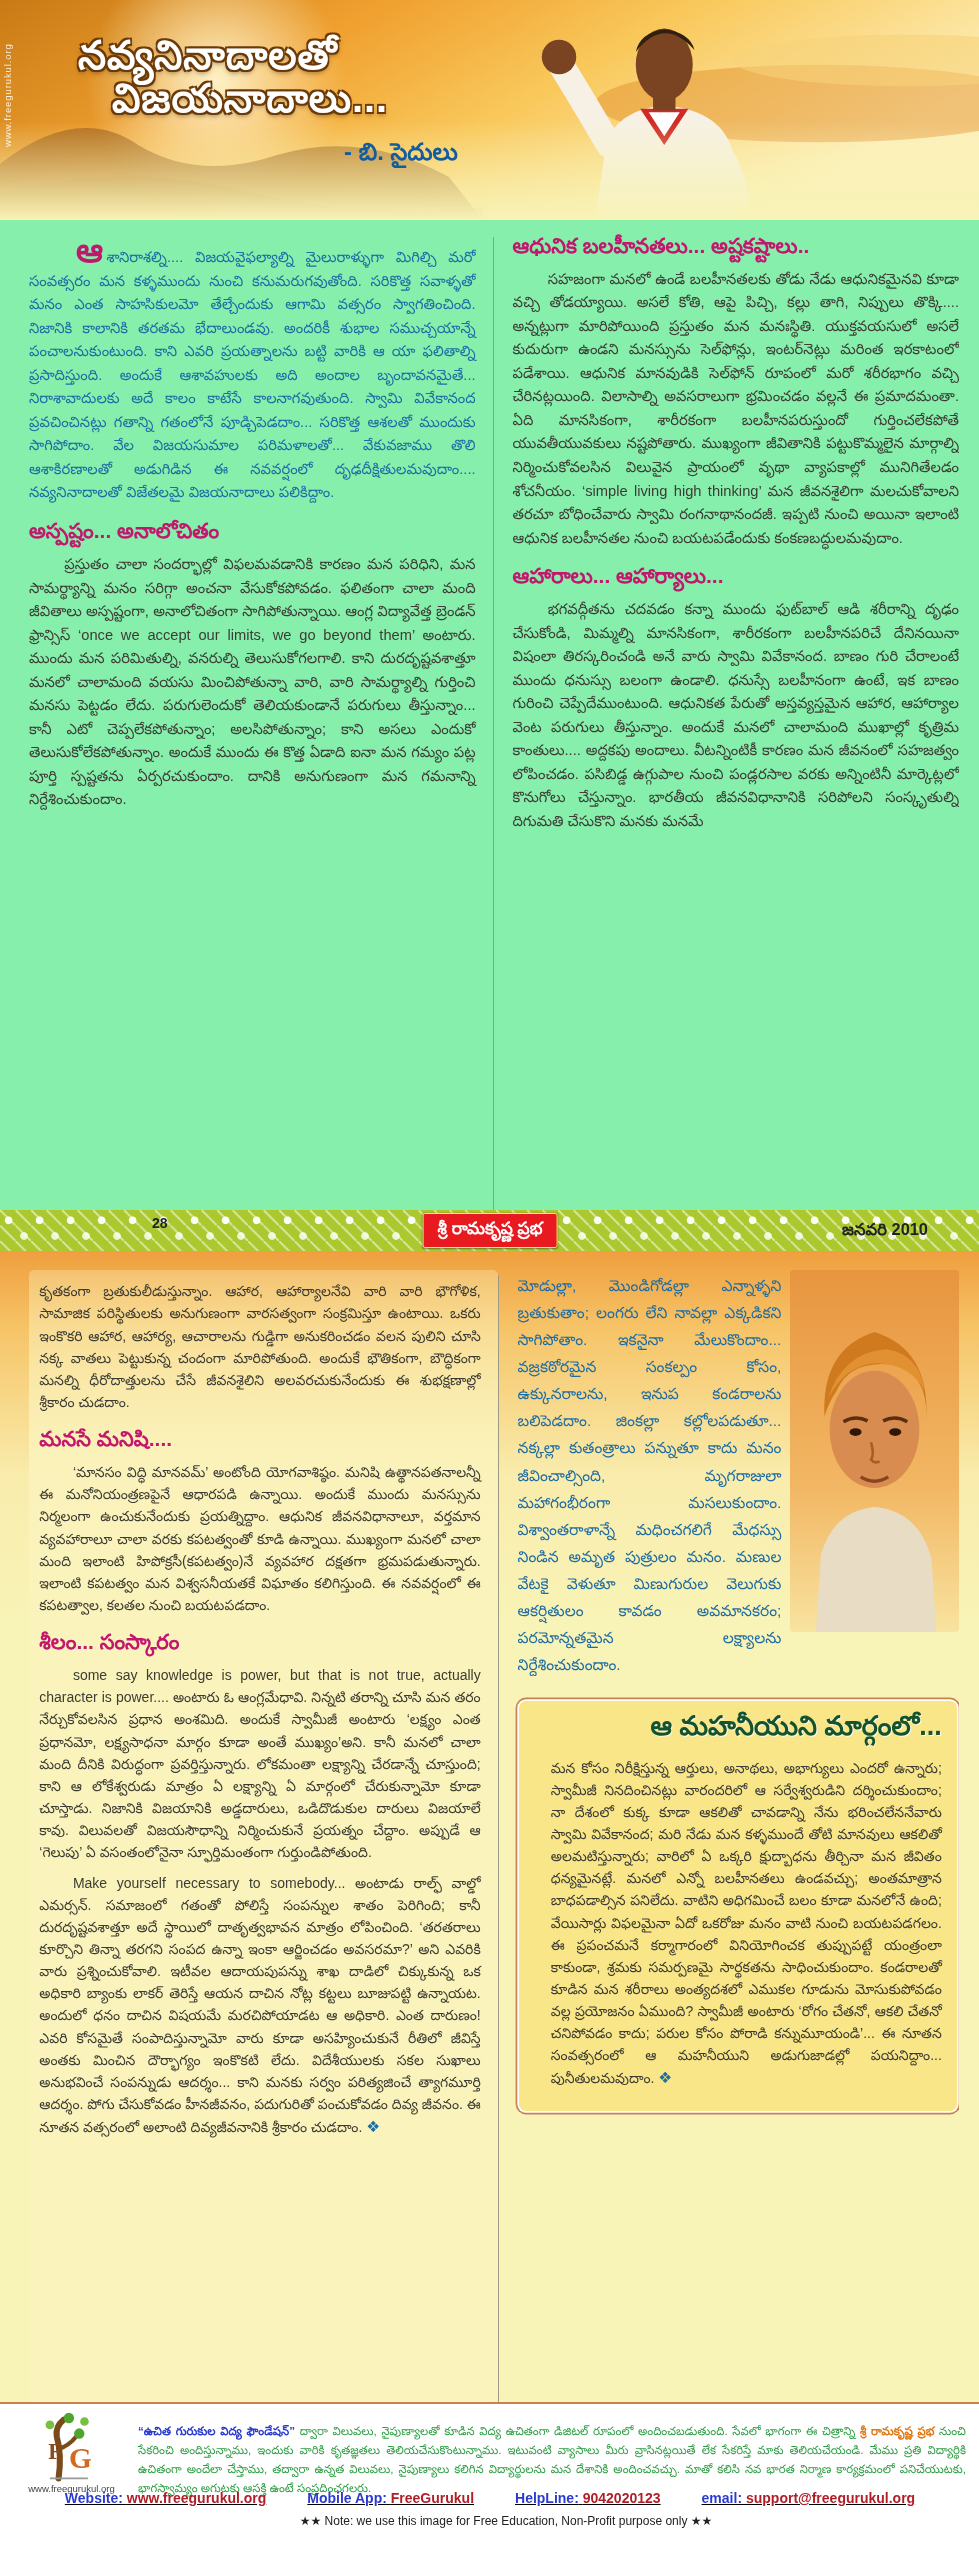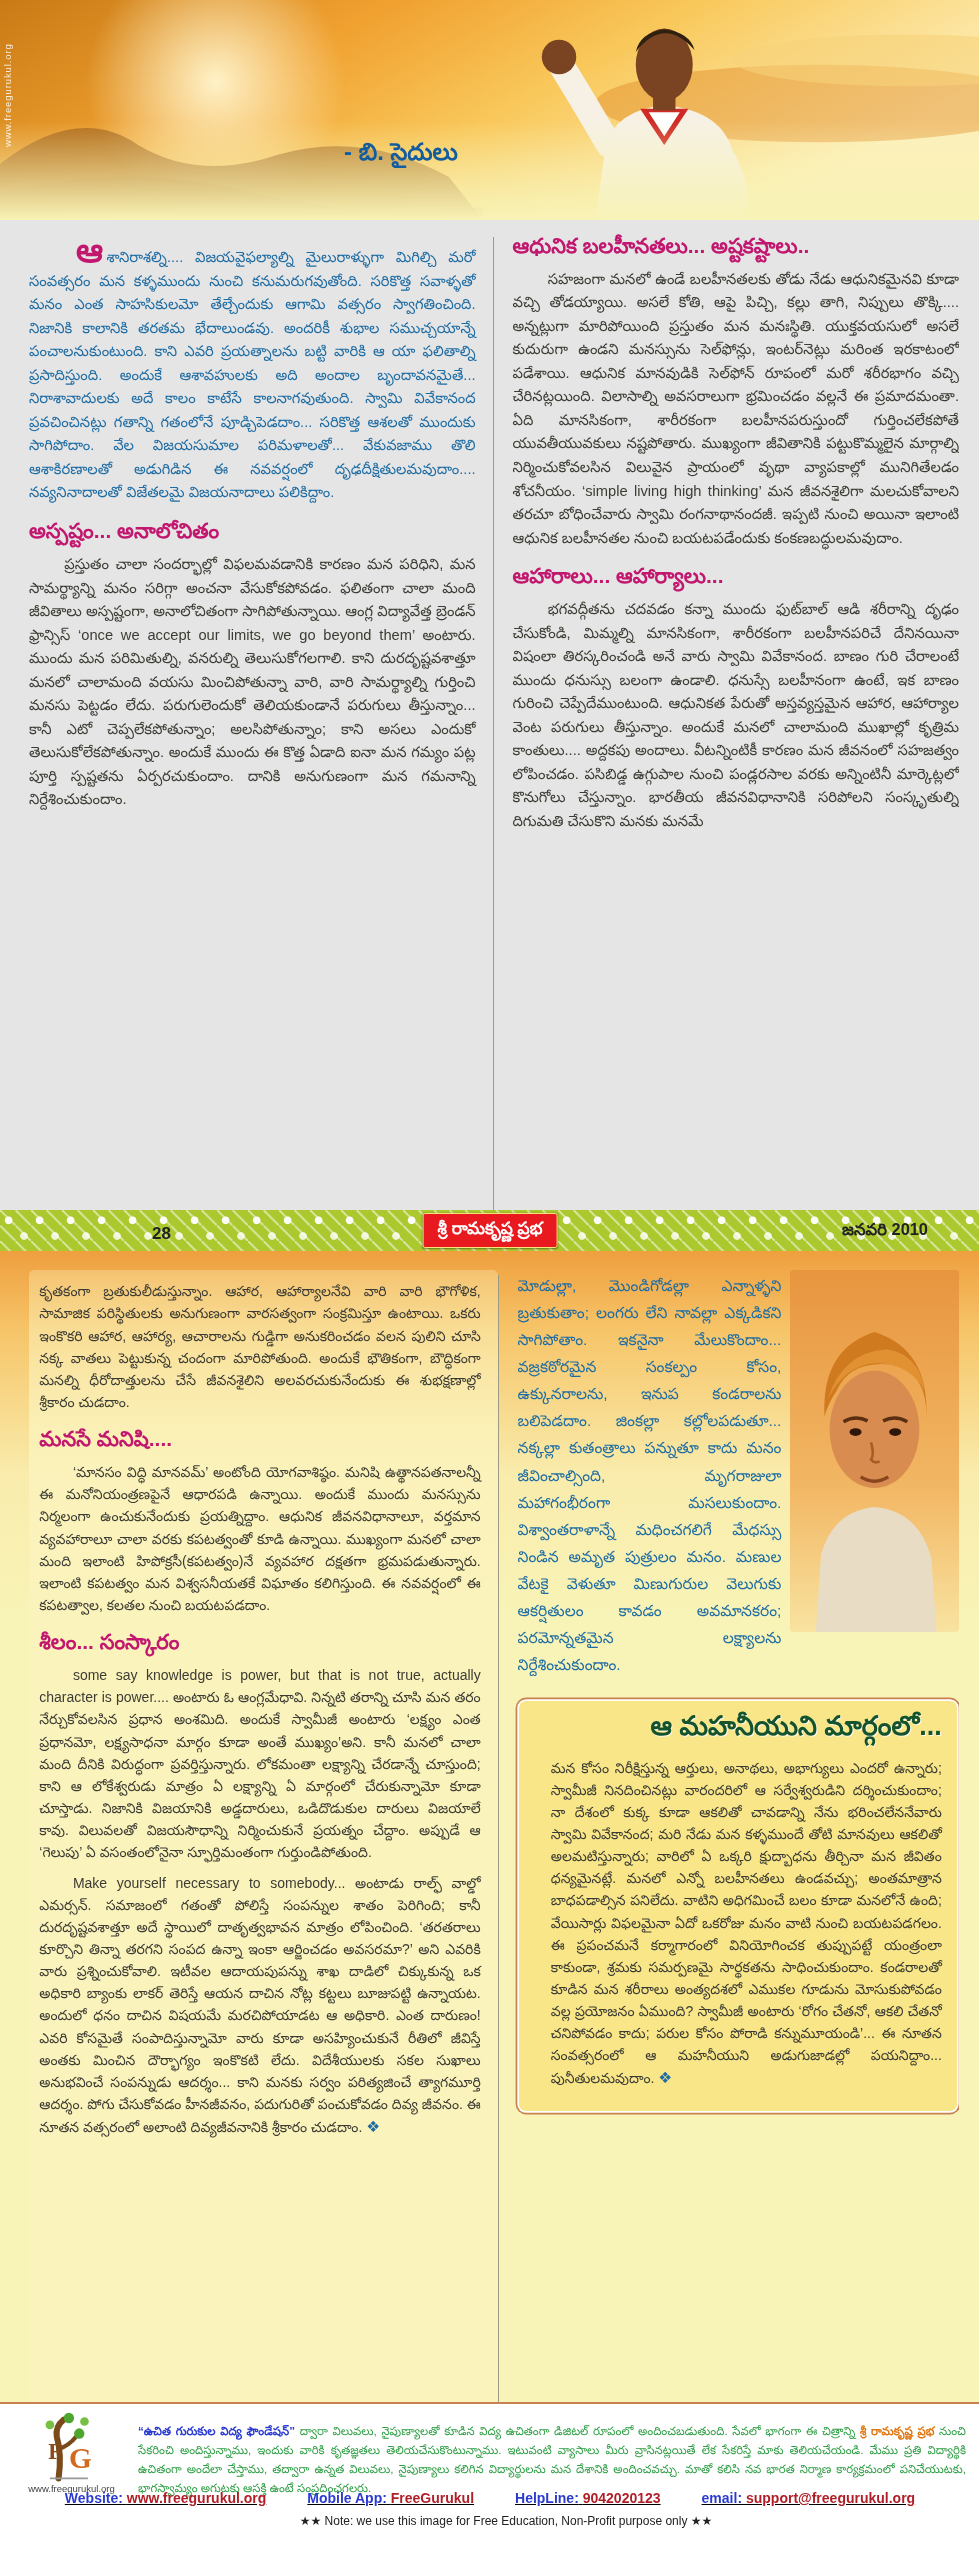--- a/index.html
+++ b/index.html
@@ -11,40 +11,40 @@
   .hero{position:relative;width:980px;height:220px;overflow:hidden;background:linear-gradient(100deg,#c97a15 0%,#ef9e2e 30%,#f8bd49 55%,#fbe08c 80%,#fdf0bb 100%);}
   .hero svg{position:absolute;inset:0;}
   .hero-title{position:absolute;left:78px;top:7px;line-height:1.08;font-weight:bold;
     font-size:40px;color:#ffffff;letter-spacing:0.9px;
     text-shadow:-1.7px -1.7px 0 #6b3a08,1.7px -1.7px 0 #6b3a08,-1.7px 1.7px 0 #6b3a08,1.7px 1.7px 0 #6b3a08,0 3.4px 5.2px rgba(60,30,0,.5);}
   .hero-title .l2{display:block;padding-left:34px;}
   .byline{position:absolute;left:344px;top:138px;font-size:24px;font-weight:bold;color:#135d9e;}
   .watermark-v{position:absolute;left:1.7px;top:147px;transform:rotate(-90deg);transform-origin:left top;
     font-size:9.5px;color:#ffffff;opacity:.85;letter-spacing:0.9px;}
   
-  .sect-top{position:relative;width:980px;height:990px;background:#e5e5e5;overflow:hidden;}
+  .sect-top{position:relative;width:980px;height:990px;background:#86efac;overflow:hidden;}
   .cols{display:flex;gap:0;padding:12px 21px 0 29px;height:100%;box-sizing:border-box;}
   .col{flex:1 1 0;overflow:hidden;}
   .col.left{padding-right:17px;}
   .col.right{padding-left:19px;}
   .vdiv{width:0.9px;background:#9a9a86;margin-top:5.2px;}
   p.body{font-size:14.7px;line-height:1.6;color:#3c3c34;text-align:justify;margin:5.2px 0 8.6px 0;text-indent:2.4em;}
   p.blue{color:#1e6ca3;}
   .dropcap{font-size:34px;font-weight:bold;color:#c2176f;line-height:.8;padding-right:3.4px;}
   h3.mag{font-size:21px;font-weight:bold;color:#c2176f;text-align:left;margin:14px 0 5.2px 0;}
   .endmark{color:#1e6ca3;font-size:15.5px;}
   
   .banner{position:relative;width:980px;height:41px;background:#abc92e;
     background-image:
       radial-gradient(circle at 8.6px 10.3px, rgba(255,255,255,.95) 3.4px, transparent 4.3px),
       radial-gradient(circle at 24px 26px, rgba(255,255,255,.8) 3.4px, transparent 4.3px),
       linear-gradient(45deg, transparent 46%, rgba(255,255,255,.55) 47%, rgba(255,255,255,.55) 53%, transparent 54%);
     background-size:31px 36px,31px 36px,15.5px 15.5px;
     display:flex;align-items:center;}
-  .banner .pageno{position:absolute;left:129px;top:14px;font-size:17px;font-weight:bold;color:#222;padding-left:23px;}
+  .banner .pageno{position:absolute;left:129px;top:5px;font-size:14px;font-weight:bold;color:#222;padding-left:23px;}
   .banner .issue{position:absolute;right:52px;top:9.5px;font-size:16.4px;font-weight:bold;color:#222;}
   .banner .magbox{position:absolute;left:50%;top:2.6px;transform:translateX(-50%);
     background:#e8191f;border:0.9px solid #f9e27a;color:#fff;font-weight:bold;font-size:17px;
     padding:5.2px 14px;border-radius:2.6px;box-shadow:0 0.9px 1.7px rgba(0,0,0,.4);}
   
   .sect-bottom{position:relative;width:980px;height:1151px;overflow:hidden;
     background:linear-gradient(180deg,#ef9f3e 0%,#f6c468 78px,#f9ecac 224px,#f8f3b6 362px,#f8f3b6 100%);}
   .sect-bottom .cols{padding-top:19px;}
   .sect-bottom .col.left{background:linear-gradient(180deg,rgba(251,243,188,.35) 0%,rgba(251,243,188,.9) 190px,rgba(251,243,188,.95) 100%);
     border-radius:5.2px;padding:5.2px 17px 0 10.3px;}
@@ -106,20 +106,21 @@
         <ellipse cx="770" cy="75" rx="33" ry="42" fill="#7a4423"></ellipse>
         <path d="M737,60 Q770,18 805,58 Q800,38 770,34 Q742,38 737,60 Z" fill="#30200f"></path>
         <rect x="757" y="108" width="26" height="20" fill="#7a4423"></rect>
         <path d="M706,168 Q672,110 652,78" stroke="#f6f1e4" stroke-width="30" stroke-linecap="round" fill="none"></path>
         <circle cx="648" cy="66" r="20" fill="#7a4423"></circle>
         <path d="M836,180 Q858,215 852,255" stroke="#f6f1e4" stroke-width="28" stroke-linecap="round" fill="none"></path>
       </g>
       <rect width="1136" height="255" fill="url(#fade)"></rect>
     </svg>
     <div class="watermark-v">www.freegurukul.org</div>
+    <h1 class="hero-title"><span>నవ్యనినాదాలతో</span><span class="l2">విజయనాదాలు...</span></h1>
     <div class="byline">- బి. సైదులు</div>
   </header>
 
   <section class="sect-top">
     <div class="cols">
       <div class="col left">
         <p class="body blue" style="text-indent:3.2em"><span class="dropcap">ఆ</span><span>శానిరాశల్ని.... విజయవైఫల్యాల్ని మైలురాళ్ళుగా మిగిల్చి మరో సంవత్సరం మన కళ్ళముందు నుంచి కనుమరుగవుతోంది. సరికొత్త సవాళ్ళతో మనం ఎంత సాహసికులమో తేల్చేందుకు ఆగామి వత్సరం స్వాగతించింది. నిజానికి కాలానికి తరతమ భేదాలుండవు. అందరికీ శుభాల సముచ్చయాన్నే పంచాలనుకుంటుంది. కాని ఎవరి ప్రయత్నాలను బట్టి వారికి ఆ యా ఫలితాల్ని ప్రసాదిస్తుంది. అందుకే ఆశావహులకు అది అందాల బృందావనమైతే... నిరాశావాదులకు అదే కాలం కాటేసే కాలనాగవుతుంది. స్వామి వివేకానంద ప్రవచించినట్లు గతాన్ని గతంలోనే పూడ్చిపెడదాం... సరికొత్త ఆశలతో ముందుకు సాగిపోదాం. వేల విజయసుమాల పరిమళాలతో... వేకువజాము తొలి ఆశాకిరణాలతో అడుగిడిన ఈ నవవర్షంలో దృఢదీక్షితులమవుదాం.... నవ్యనినాదాలతో విజేతలమై విజయనాదాలు పలికిద్దాం.</span></p>
         <h3 class="mag">అస్పష్టం...  అనాలోచితం</h3>
         <p class="body">ప్రస్తుతం చాలా సందర్భాల్లో విఫలమవడానికి కారణం మన పరిధిని, మన సామర్థ్యాన్ని మనం సరిగ్గా అంచనా వేసుకోకపోవడం. ఫలితంగా చాలా మంది జీవితాలు అస్పష్టంగా, అనాలోచితంగా సాగిపోతున్నాయి. ఆంగ్ల విద్యావేత్త బ్రెండన్ ఫ్రాన్సిస్ ‘once we accept our limits, we go beyond them’ అంటారు. ముందు మన పరిమితుల్ని, వనరుల్ని తెలుసుకోగలగాలి. కాని దురదృష్టవశాత్తూ మనలో చాలామంది వయసు మించిపోతున్నా వారి, వారి సామర్థ్యాల్ని గుర్తించి మనసు పెట్టడం లేదు. పరుగులెందుకో తెలియకుండానే పరుగులు తీస్తున్నాం... కానీ ఎటో చెప్పలేకపోతున్నాం; అలసిపోతున్నాం; కాని అసలు ఎందుకో తెలుసుకోలేకపోతున్నాం. అందుకే ముందు ఈ కొత్త ఏడాది ఐనా మన గమ్యం పట్ల పూర్తి స్పష్టతను ఏర్పరచుకుందాం. దానికి అనుగుణంగా మన గమనాన్ని నిర్దేశించుకుందాం.</p>
       </div>

